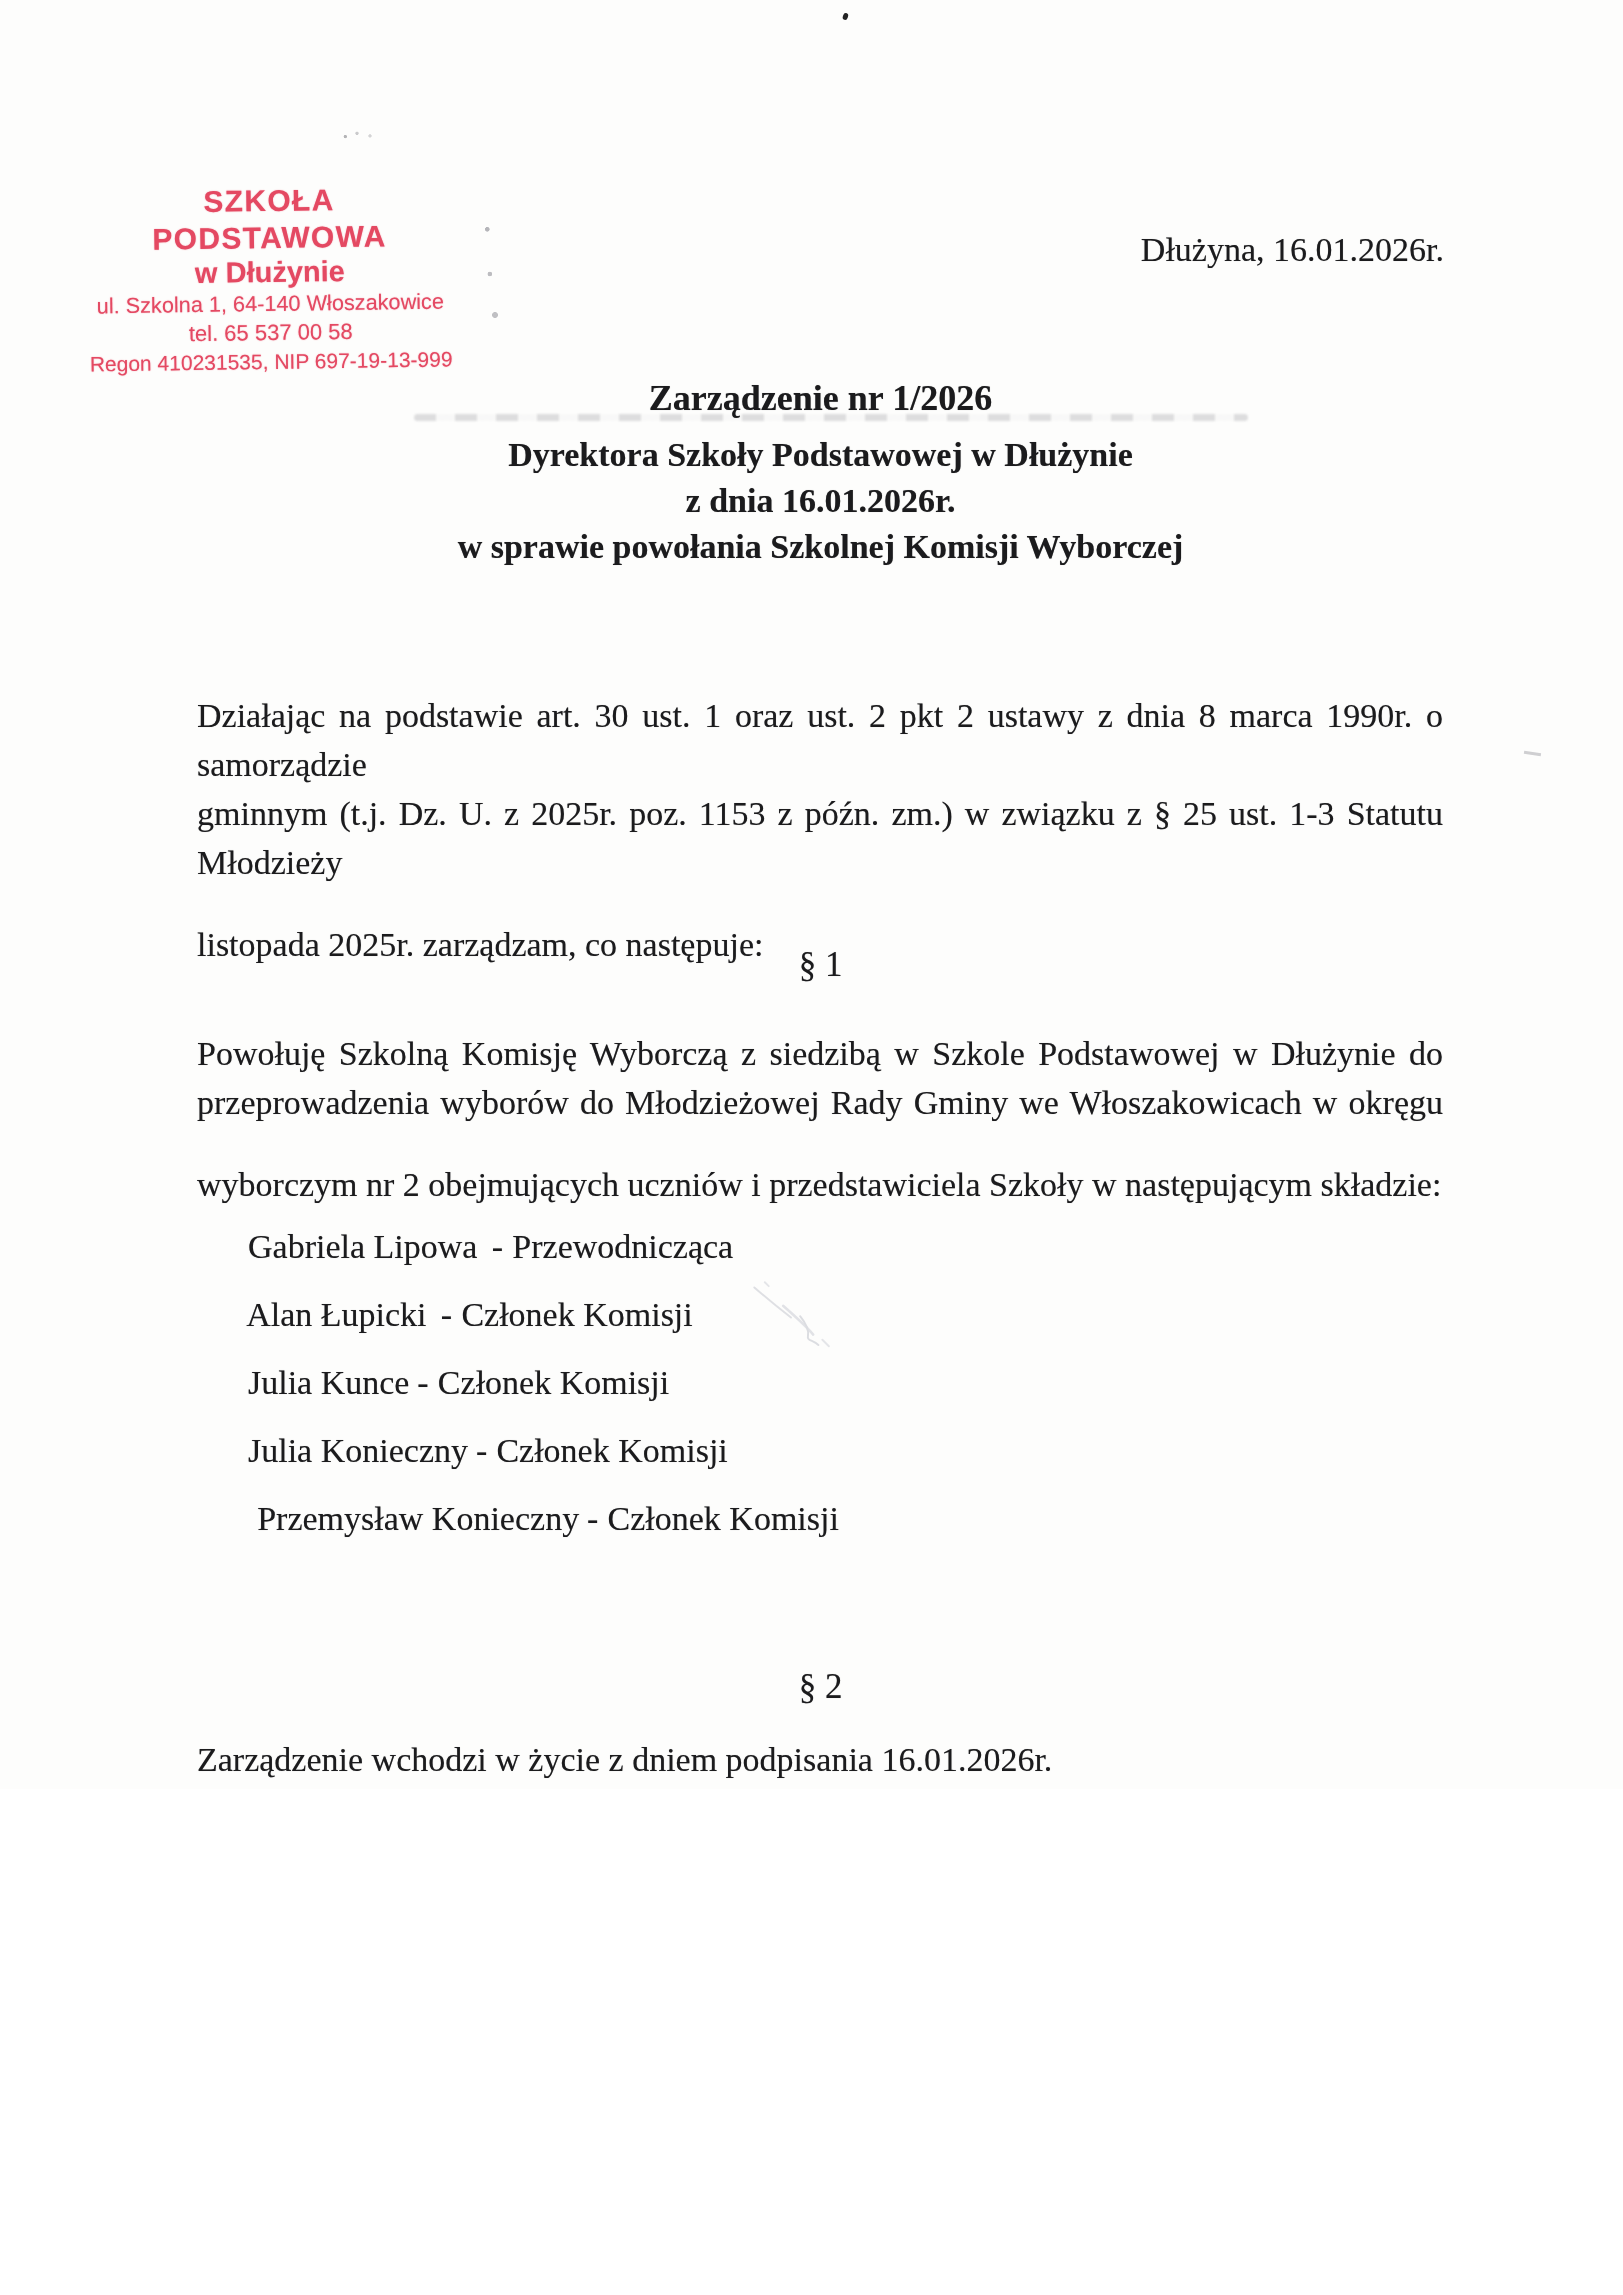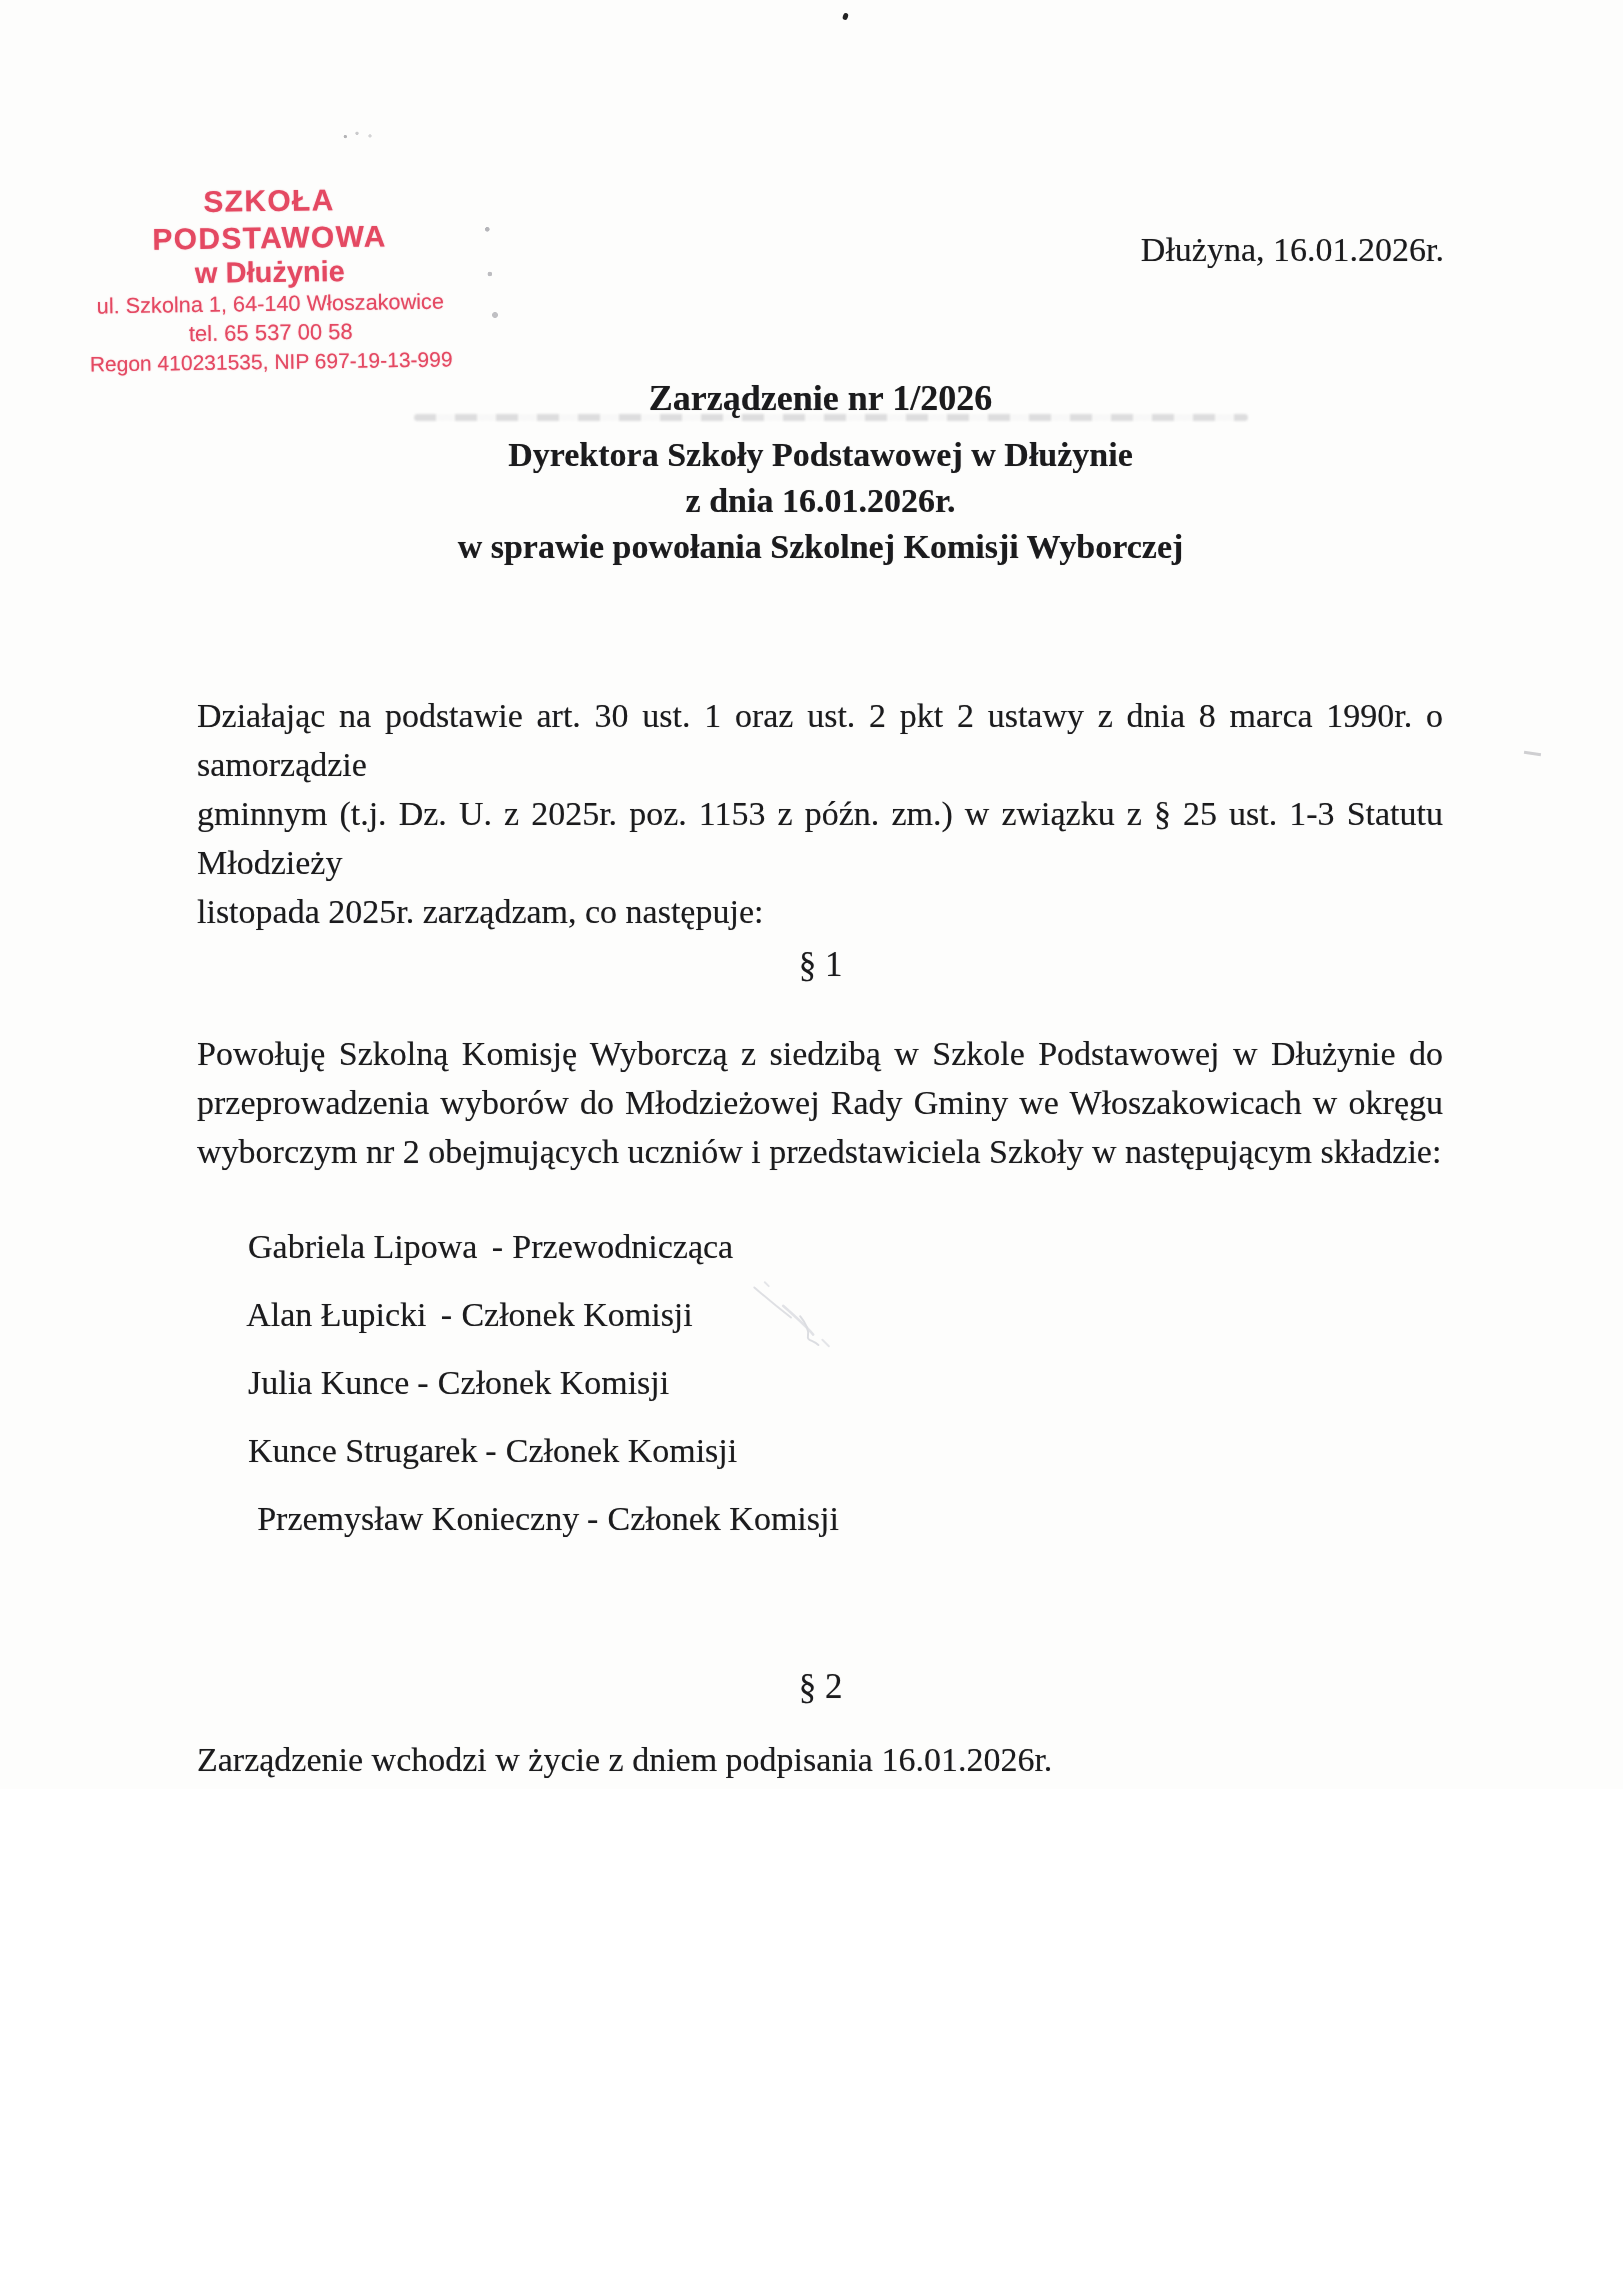--- a/index.html
+++ b/index.html
@@ -43,21 +43,21 @@
     text-align:center;font-size:34px;font-weight:700;line-height:46px;
   }
   
   .para{
     position:absolute;left:197px;width:1246px;
     font-size:34px;line-height:49px;
   }
   .p-intro{top:691px;}
   .p-s1{top:1029px;}
   .jline{text-align:justify;text-align-last:justify;}
-  .jline-last{text-align:left;text-align-last:left;}
+  .jline-last{text-align:left;text-align-last:left;margin-top:33px;}
   .section-mark{
     position:absolute;left:197px;width:1247px;
     text-align:center;font-size:35px;
   }
   .mark-1{top:945px;}
   .mark-2{top:1667px;}
   
   .members{position:absolute;left:197px;top:1185px;width:1247px;font-size:34px;}
   .member-row{height:68px;line-height:41px;white-space:pre;}
   .member-row:nth-child(1) .sep{margin:0 9.2px 0 14.4px;}
@@ -156,21 +156,21 @@
     <div class="member-row">
       <span>Gabriela Lipowa</span><span class="sep">-</span><span>Przewodnicząca</span>
     </div>
     <div class="member-row">
       <span>Alan Łupicki</span><span class="sep">-</span><span>Członek Komisji</span>
     </div>
     <div class="member-row">
       <span>Julia Kunce</span><span class="sep">-</span><span>Członek Komisji</span>
     </div>
     <div class="member-row">
-      <span>Kunce Strugarek</span><span class="sep">-</span><span>Członek Komisji</span>
+      <span>Julia Konieczny</span><span class="sep">-</span><span>Członek Komisji</span>
     </div>
     <div class="member-row">
       <span>Przemysław Konieczny</span><span class="sep">-</span><span>Członek Komisji</span>
     </div>
   </div>
 
   <div class="section-mark mark-2 ink">§ 2</div>
   <div class="final-line ink">Zarządzenie wchodzi w życie z dniem podpisania 16.01.2026r.</div>
 
   <div class="sig-stamp">

